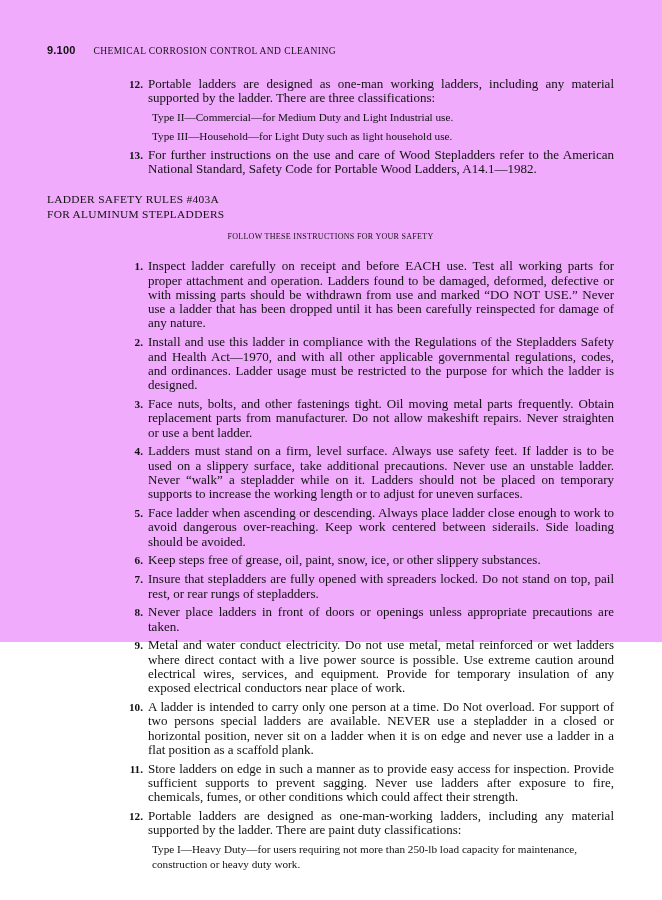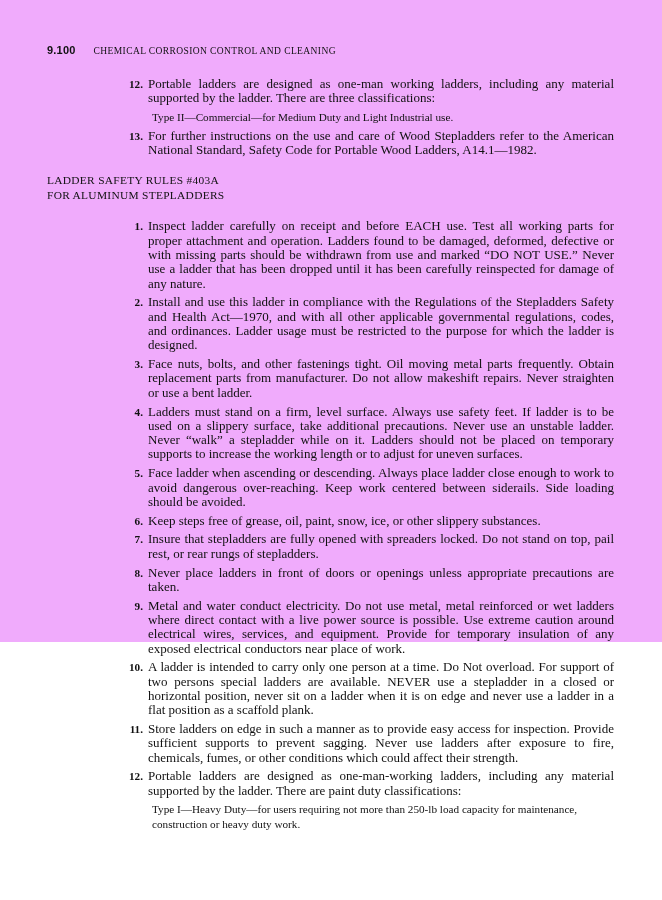--- a/index.html
+++ b/index.html
@@ -105,39 +105,41 @@
     <span class="chapter-title">CHEMICAL CORROSION CONTROL AND CLEANING</span>
   </div>
 
   <div class="num-list intro-list">
   <div class="list-item">
     <span class="num">12.</span>
     <div class="item-body">
       <p class="item-text">Portable ladders are designed as one-man working ladders, including any material supported by the ladder. There are three classifications:</p>
       <div>
             <p class="sub-line">Type II—Commercial—for Medium Duty and Light Industrial use.</p>
+            <p class="sub-line">Type III—Household—for Light Duty such as light household use.</p>
           </div>
     </div>
   </div>
 
   <div class="list-item">
     <span class="num">13.</span>
     <div class="item-body">
       <p class="item-text">For further instructions on the use and care of Wood Stepladders refer to the American National Standard, Safety Code for Portable Wood Ladders, A14.1—1982.</p>
       <div></div>
     </div>
   </div>
 </div>
 
   <div class="title-block">
     <div class="title-line">LADDER SAFETY RULES #403A</div>
     <div class="title-line">FOR ALUMINUM STEPLADDERS</div>
   </div>
 
   <div class="subtitle-block">
+    <div class="subtitle-line">FOLLOW THESE INSTRUCTIONS FOR YOUR SAFETY</div>
   </div>
 
   <div class="num-list rules-list">
   <div class="list-item">
     <span class="num">1.</span>
     <div class="item-body">
       <p class="item-text">Inspect ladder carefully on receipt and before EACH use. Test all working parts for proper attachment and operation. Ladders found to be damaged, deformed, defective or with missing parts should be withdrawn from use and marked “DO NOT USE.” Never use a ladder that has been dropped until it has been carefully reinspected for damage of any nature.</p>
       <div></div>
     </div>
   </div>

